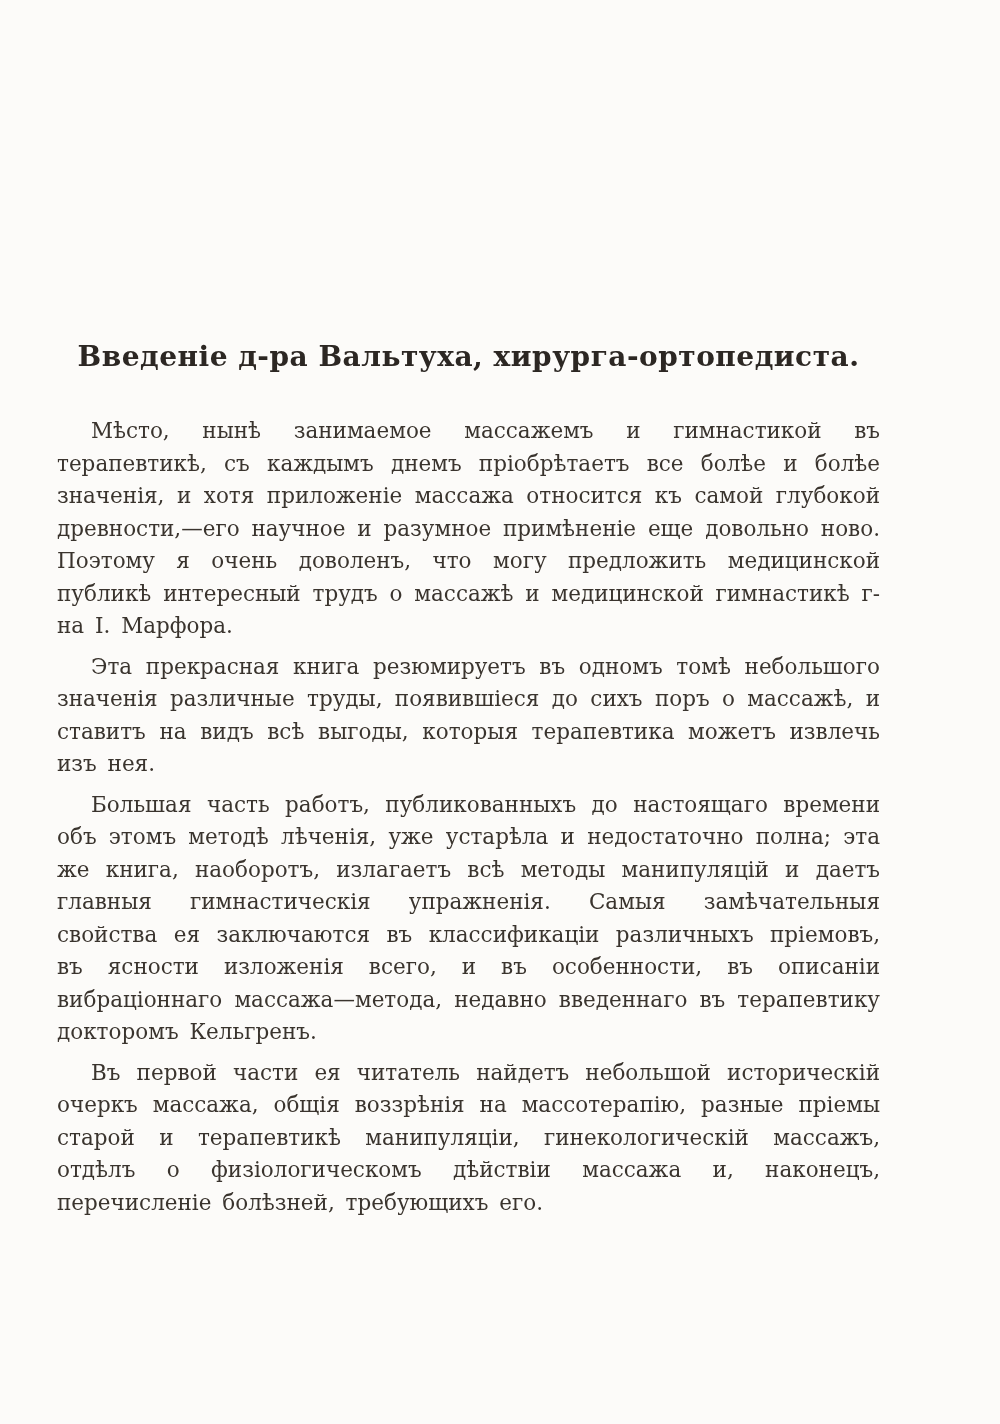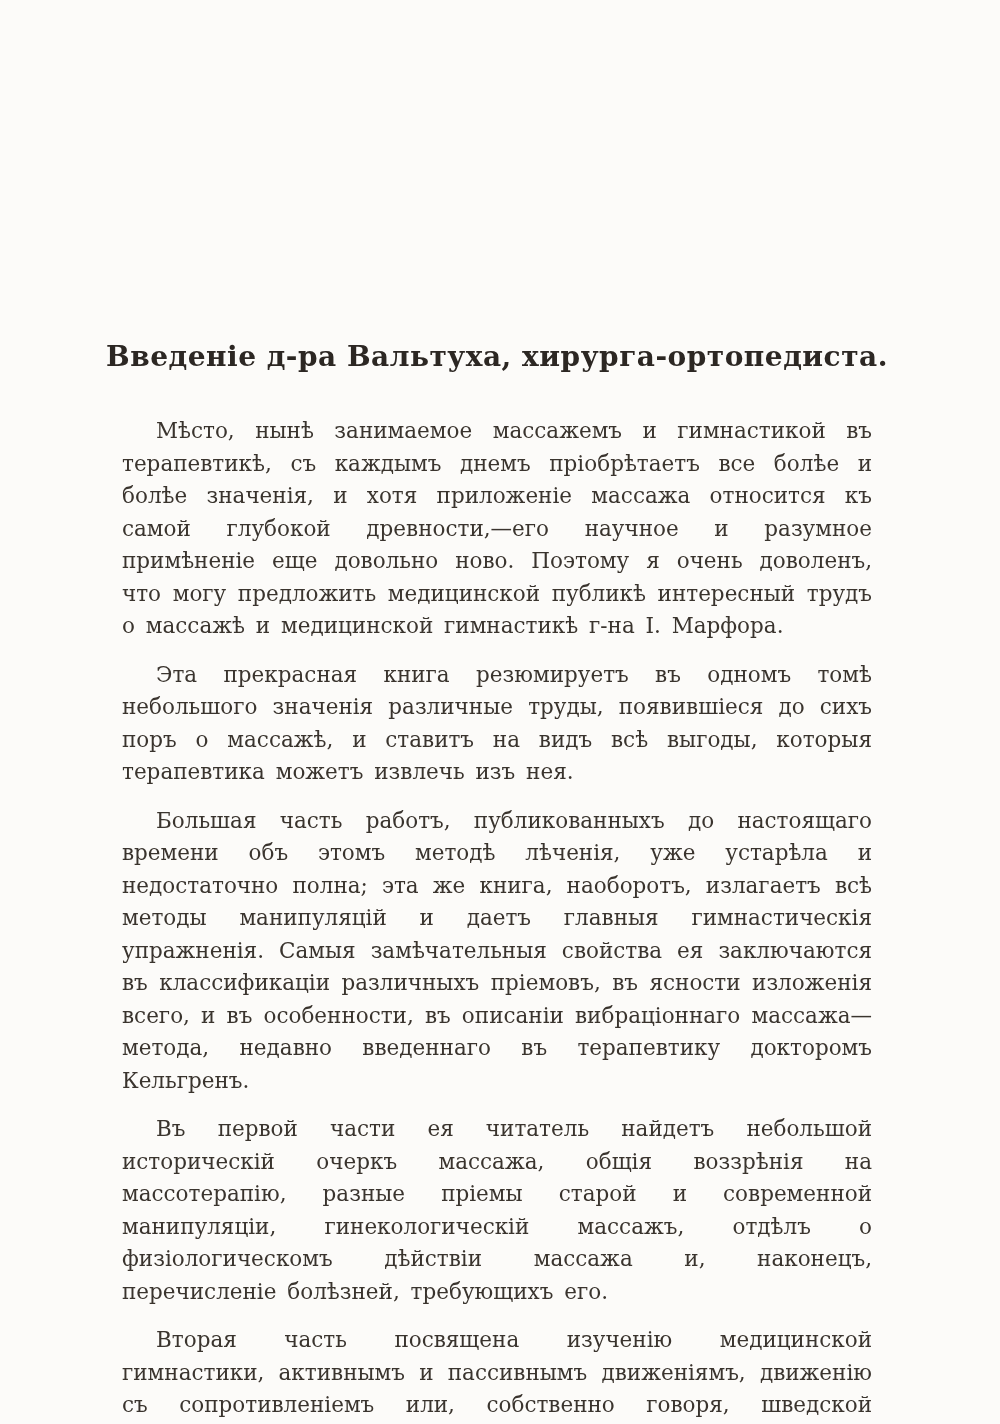--- a/index.html
+++ b/index.html
@@ -12,46 +12,45 @@
       height: 1424px;
       overflow: hidden;
       font-family: "DejaVu Serif", "Liberation Serif", serif;
       color: #35302b;
     }
     .scan-page {
       box-sizing: border-box;
       width: 1000px;
       height: 1424px;
       background: #fcfbf9;
-      padding: 340px 112px 60px 106px;
+      padding: 340px 112px 60px 49px;
     }
     .page-title {
       font-size: 28px;
       font-weight: bold;
       text-align: center;
       margin: 0 0 42px 0;
       letter-spacing: 0.5px;
       color: #2c2723;
     }
     .body-text p {
       font-size: 21.5px;
       line-height: 32.5px;
-      margin: 16px;
+      margin: 8px;
       text-align: justify;
       text-indent: 34px;
       word-spacing: 4px;
       color: #3a342e;
     }
   </style>
 </head>
 <body>
 
 <div class="scan-page">
   <h1 class="page-title">Введеніе д-ра Вальтуха, хирурга-ортопедиста.</h1>
 
   <div class="body-text">
     <p>Мѣсто, нынѣ занимаемое массажемъ и гимнастикой въ терапевтикѣ, съ каждымъ днемъ пріобрѣтаетъ все болѣе и болѣе значенія, и хотя приложеніе массажа относится къ самой глубокой древности,—его научное и разумное примѣненіе еще довольно ново. Поэтому я очень доволенъ, что могу предложить медицинской публикѣ интересный трудъ о массажѣ и медицинской гимнастикѣ г-на I. Марфора.</p>
     <p>Эта прекрасная книга резюмируетъ въ одномъ томѣ небольшого значенія различные труды, появившіеся до сихъ поръ о массажѣ, и ставитъ на видъ всѣ выгоды, которыя терапевтика можетъ извлечь изъ нея.</p>
     <p>Большая часть работъ, публикованныхъ до настоящаго времени объ этомъ методѣ лѣченія, уже устарѣла и недостаточно полна; эта же книга, наоборотъ, излагаетъ всѣ методы манипуляцій и даетъ главныя гимнастическія упражненія. Самыя замѣчательныя свойства ея заключаются въ классификаціи различныхъ пріемовъ, въ ясности изложенія всего, и въ особенности, въ описаніи вибраціоннаго массажа—метода, недавно введеннаго въ терапевтику докторомъ Кельгренъ.</p>
-    <p>Въ первой части ея читатель найдетъ небольшой историческій очеркъ массажа, общія воззрѣнія на массотерапію, разные пріемы старой и современной манипуляціи, гинекологическій массажъ, отдѣлъ о физіологическомъ дѣйствіи массажа и, наконецъ, перечисленіе болѣзней, требующихъ его.</p>
-    <p>Вторая часть посвящена изученію медицинской гимнастики, активнымъ и пассивнымъ движеніямъ, движенію съ сопротивленіемъ или, собственно говоря, шведской гимнастики.</p>
+    <p>Въ первой части ея читатель найдетъ небольшой историческій очеркъ массажа, общія воззрѣнія на массотерапію, разные пріемы старой и терапевтикѣ манипуляціи, гинекологическій массажъ, отдѣлъ о физіологическомъ дѣйствіи массажа и, наконецъ, перечисленіе болѣзней, требующихъ его.</p>
   </div>
 </div>
 
 </body></html>

